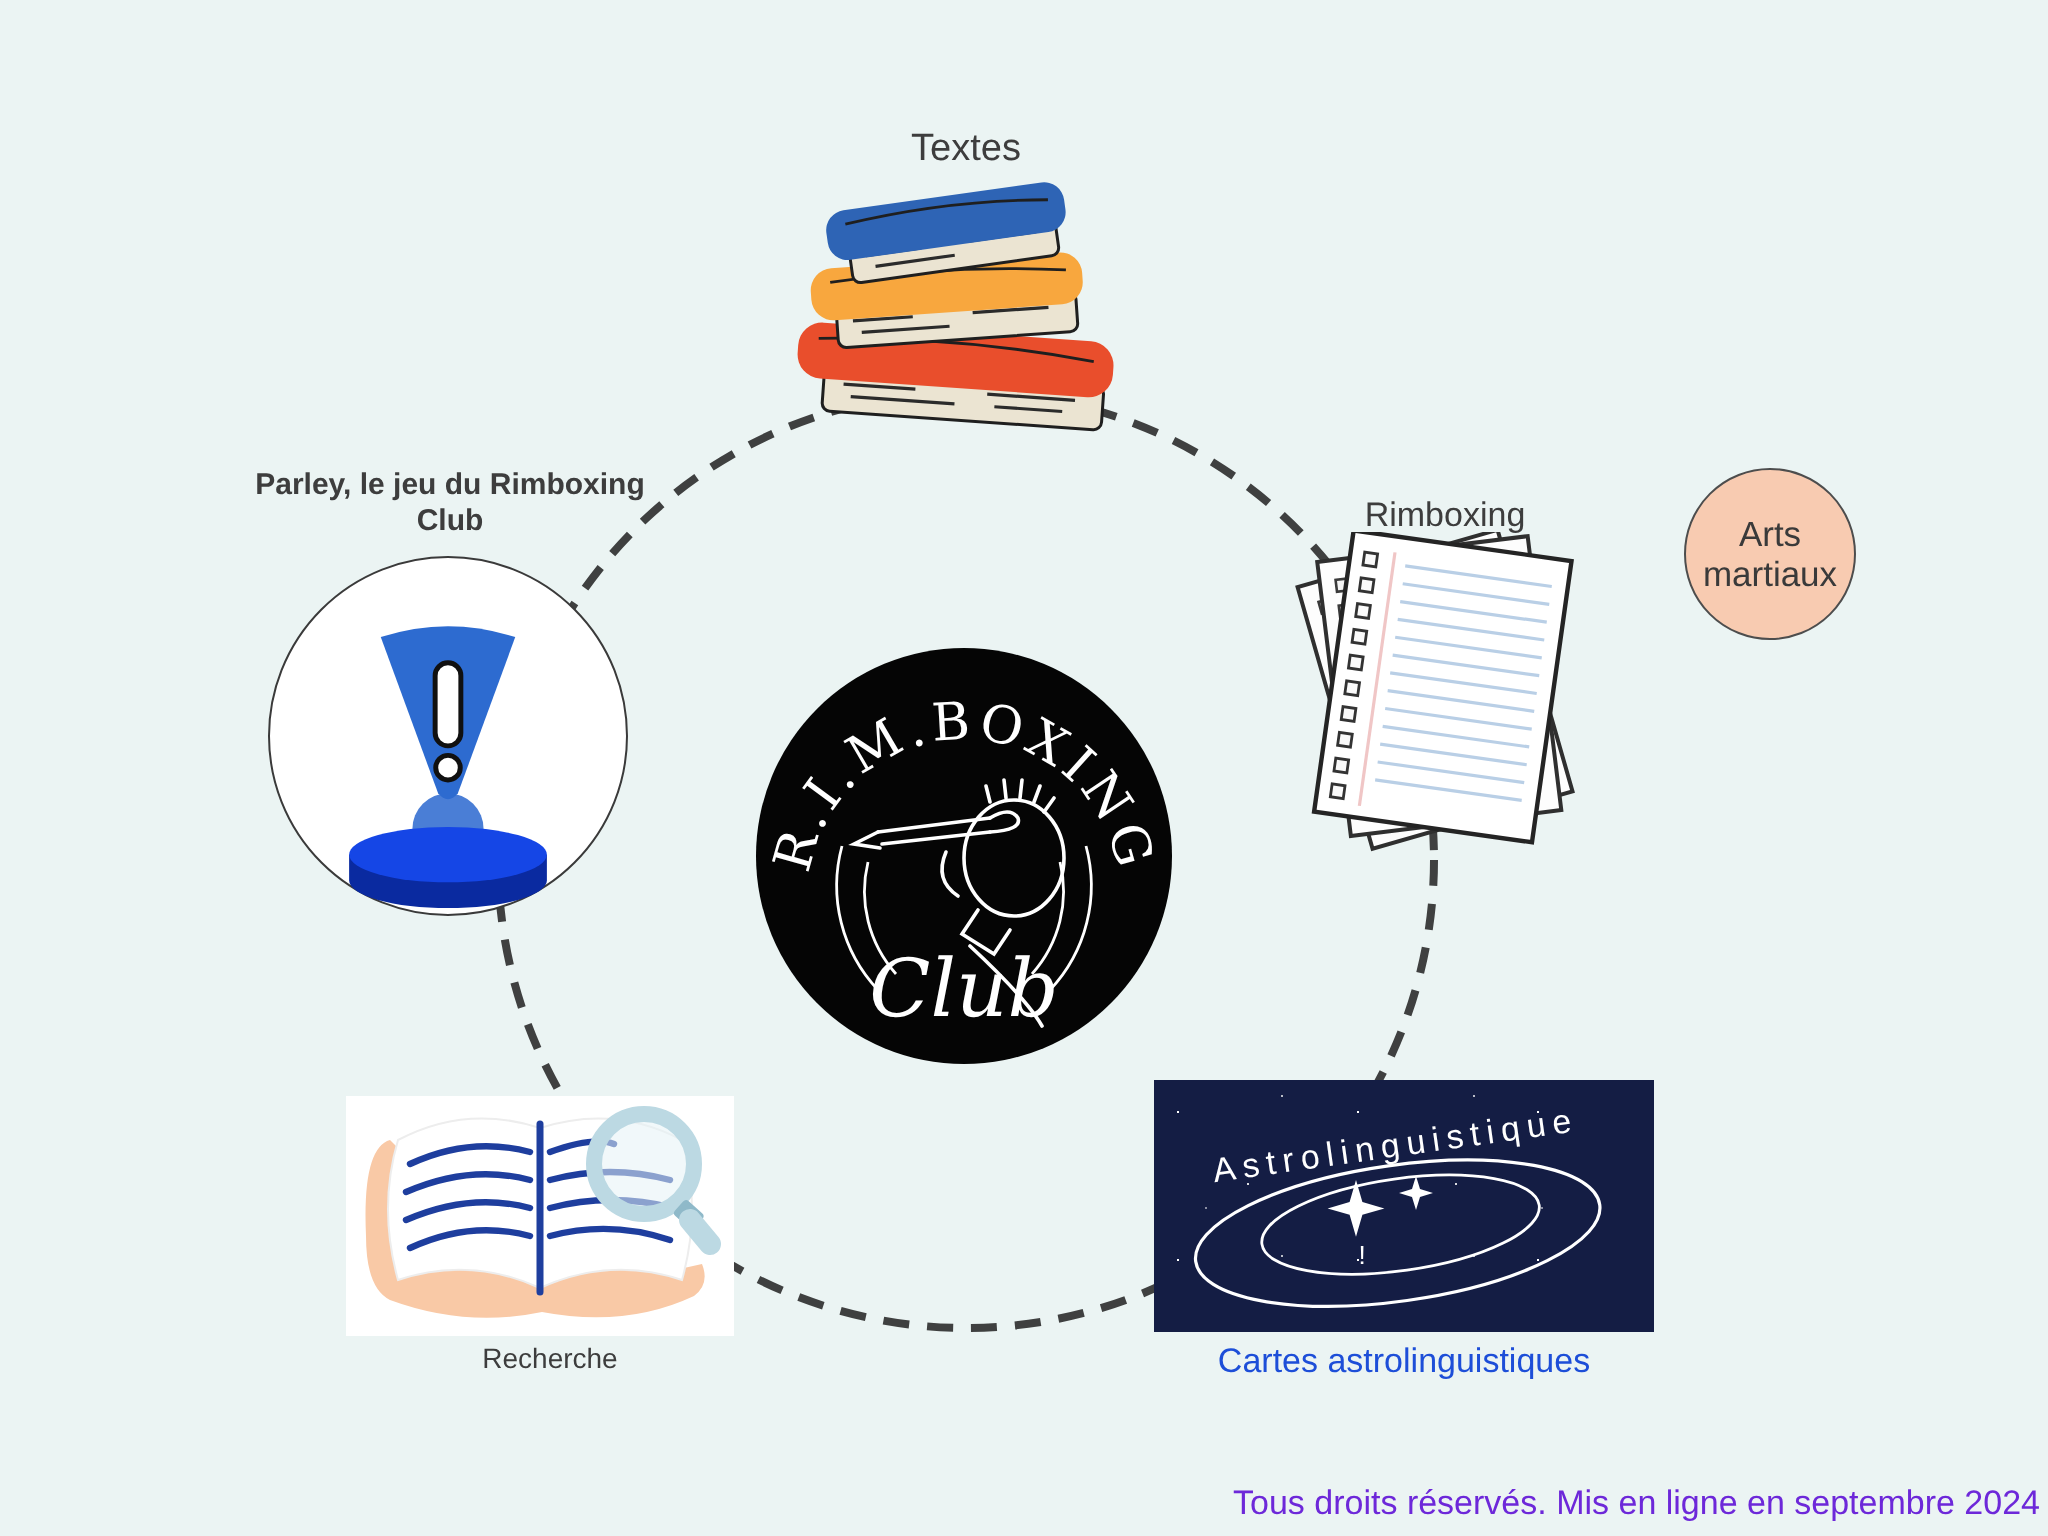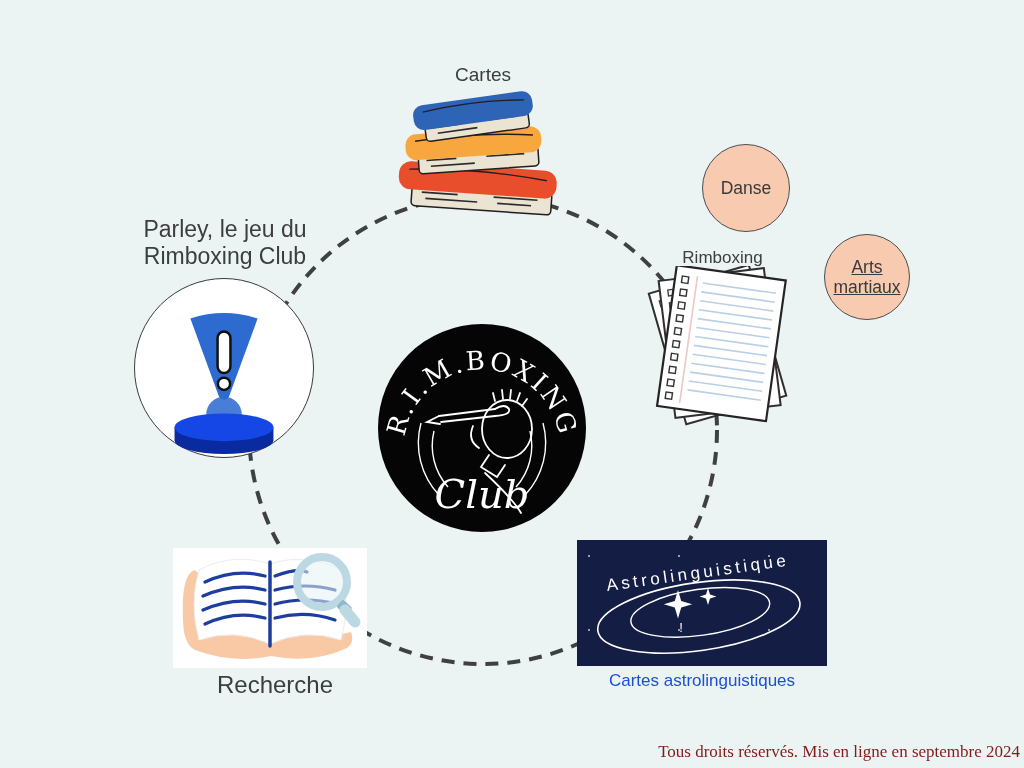--- a/index.html
+++ b/index.html
@@ -32,32 +32,32 @@
   
   .astro-card{width:250px;height:126px;background-color:#141d44;z-index:2;
     background-image:
       radial-gradient(1.3px 1.3px at 12px 16px, #ffffff 50%, transparent 60%),
       radial-gradient(1px 1px at 47px 52px, rgba(255,255,255,.85) 50%, transparent 60%),
       radial-gradient(1px 1px at 78px 30px, rgba(255,255,255,.6) 50%, transparent 60%),
       radial-gradient(.9px .9px at 26px 64px, rgba(255,255,255,.5) 50%, transparent 60%),
       radial-gradient(1.1px 1.1px at 64px 8px, rgba(255,255,255,.7) 50%, transparent 60%);
     background-size:90px 74px, 104px 88px, 72px 60px, 84px 70px, 96px 80px;}
 
-  .footer{position:absolute;right:4px;top:742px;font-size:17px;color:#7f1d1d;z-index:3;font-family:Liberation Serif, serif;}
+  .footer{position:absolute;right:4px;top:742px;font-size:17px;color:#6d28d9;z-index:3;}
 </style>
 </head>
 <body>
 
 <div class="canvas">
 
   <svg class="ring" width="1024" height="768">
     <circle cx="483" cy="430" r="234" fill="none" stroke="#3f4040" stroke-width="4" stroke-dasharray="13 9"></circle>
   </svg>
 
-  <div class="abs label" style="left:396px;top:64px;width:174px;font-size:19px;">Cartes</div>
+  <div class="abs label" style="left:396px;top:64px;width:174px;font-size:19px;">Textes</div>
 
   <div class="abs node" style="left:396px;top:90px;">
     <svg width="172" height="138" viewBox="0 0 172 138">
 
       <g transform="translate(2,76) rotate(4 80 25)">
         <rect x="14" y="22" width="140" height="22" rx="4" fill="#ebe4d2" stroke="#1f1f1f" stroke-width="1.5"></rect>
         <path d="M24,30 h36 M28,36 h52 M96,30 h44 M100,36 h34" stroke="#2b2b2b" stroke-width="1.6" fill="none"></path>
         <rect x="0" y="0" width="158" height="28" rx="12" fill="#e94e2c"></rect>
         <path d="M10,8 q70,-6 138,2" stroke="#1f1f1f" stroke-width="1.4" fill="none"></path>
       </g>
@@ -71,21 +71,21 @@
 
       <g transform="translate(18,8) rotate(-8 60 20)">
         <rect x="10" y="18" width="104" height="19" rx="4" fill="#ebe4d2" stroke="#1f1f1f" stroke-width="1.5"></rect>
         <path d="M18,24 h28 M22,30 h40 M70,24 h34" stroke="#2b2b2b" stroke-width="1.6" fill="none"></path>
         <rect x="0" y="0" width="120" height="25" rx="10" fill="#2e64b5"></rect>
         <path d="M10,7 q52,-5 102,2" stroke="#1f1f1f" stroke-width="1.4" fill="none"></path>
       </g>
     </svg>
   </div>
 
-  <div class="abs label" style="left:120px;top:216px;width:210px;font-size:23px;">Parley, le jeu du Rimboxing Club</div>
+  <div class="abs label" style="left:120px;top:234px;width:210px;font-size:15px;font-weight:bold;">Parley, le jeu du Rimboxing Club</div>
 
   <div class="abs node parley-circle" style="left:134px;top:278px;">
     <svg width="180" height="180" viewBox="0 0 180 180">
 
       <circle cx="90" cy="137" r="18" fill="#4a7ed6"></circle>
 
       <path d="M40,150 v13 a50,14 0 0 0 100,0 v-13 Z" fill="#0a2aa0"></path>
 
       <ellipse cx="90" cy="150" rx="50" ry="14" fill="#1546e6"></ellipse>
 
@@ -121,25 +121,22 @@
         <path d="M96,103 q-6,14 6,22"></path>
         <ellipse cx="130" cy="106" rx="25" ry="29"></ellipse>
         <path d="M112,132 l-8,12 l16,10 l8,-12"></path>
         <path d="M108,150 q28,26 36,40"></path>
         <path d="M116,70 l2,8 M125,67 l1,9 M134,67 l-1,9 M143,70 l-3,8 M150,76 l-5,7"></path>
       </g>
       <text x="105" y="185" text-anchor="middle" font-family="DejaVu Serif, serif" font-style="italic" font-size="40" fill="#ffffff">Club</text>
     </svg>
   </div>
 
-  <div class="abs node peach-circle" style="left:702px;top:144px;width:88px;height:88px;">
-    <span>Danse</span>
-  </div>
-
-  <div class="abs node peach-circle" style="left:824px;top:234px;text-decoration:underline;">
+
+  <div class="abs node peach-circle" style="left:842px;top:234px;">
     <span style="width:70px;">Arts martiaux</span>
   </div>
 
 
   <div class="abs label" style="left:650px;top:248px;width:145px;font-size:17px;">Rimboxing</div>
 
   <div class="abs node" style="left:640px;top:266px;">
     <svg width="160" height="162" viewBox="0 0 160 162">
 
       <g transform="rotate(-16 80 80)">
@@ -222,21 +219,21 @@
       </g>
 
       <g>
         <circle cx="149" cy="34" r="25" fill="rgba(230,242,246,0.55)" stroke="#bcd9e3" stroke-width="8"></circle>
         <rect x="165" y="54" width="13" height="10" rx="2" transform="rotate(42 171 59)" fill="#8fb9c9"></rect>
         <path d="M172,62 L182,74" stroke="#bcd9e3" stroke-width="11" stroke-linecap="round"></path>
       </g>
     </svg>
   </div>
 
-  <div class="abs label" style="left:190px;top:671px;width:170px;font-size:24px;">Recherche</div>
+  <div class="abs label" style="left:190px;top:671px;width:170px;font-size:14px;">Recherche</div>
 
   <div class="abs node astro-card" style="left:577px;top:540px;">
     <svg width="250" height="126" viewBox="0 0 250 126">
       <g transform="rotate(-8 125 63)">
         <ellipse cx="120" cy="76" rx="102" ry="34" fill="none" stroke="#ffffff" stroke-width="1.6"></ellipse>
         <ellipse cx="122" cy="72" rx="70" ry="23" fill="none" stroke="#ffffff" stroke-width="1.4"></ellipse>
         <text x="125" y="38" text-anchor="middle" font-size="17" letter-spacing="3.5" fill="#ffffff" font-family="Liberation Sans, sans-serif">Astrolinguistique</text>
       </g>
       <g fill="#ffffff">
         <path d="M101,50 l3.2,11 l11,3.2 l-11,3.2 l-3.2,11 l-3.2,-11 l-11,-3.2 l11,-3.2 Z"></path>

